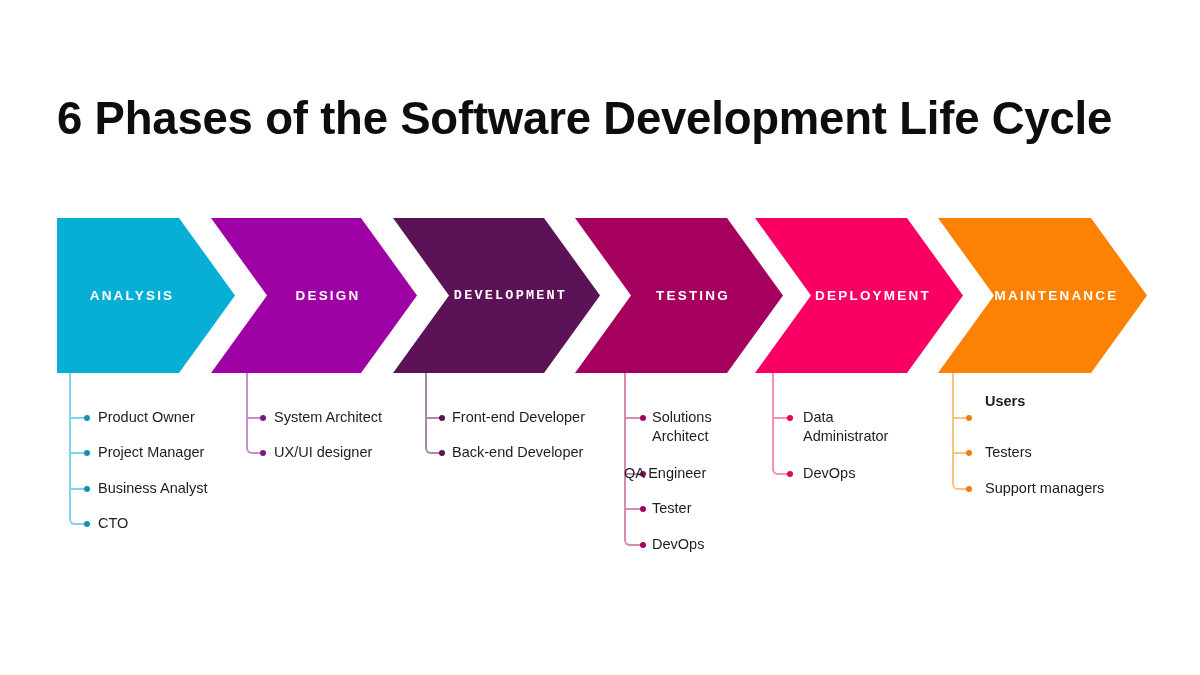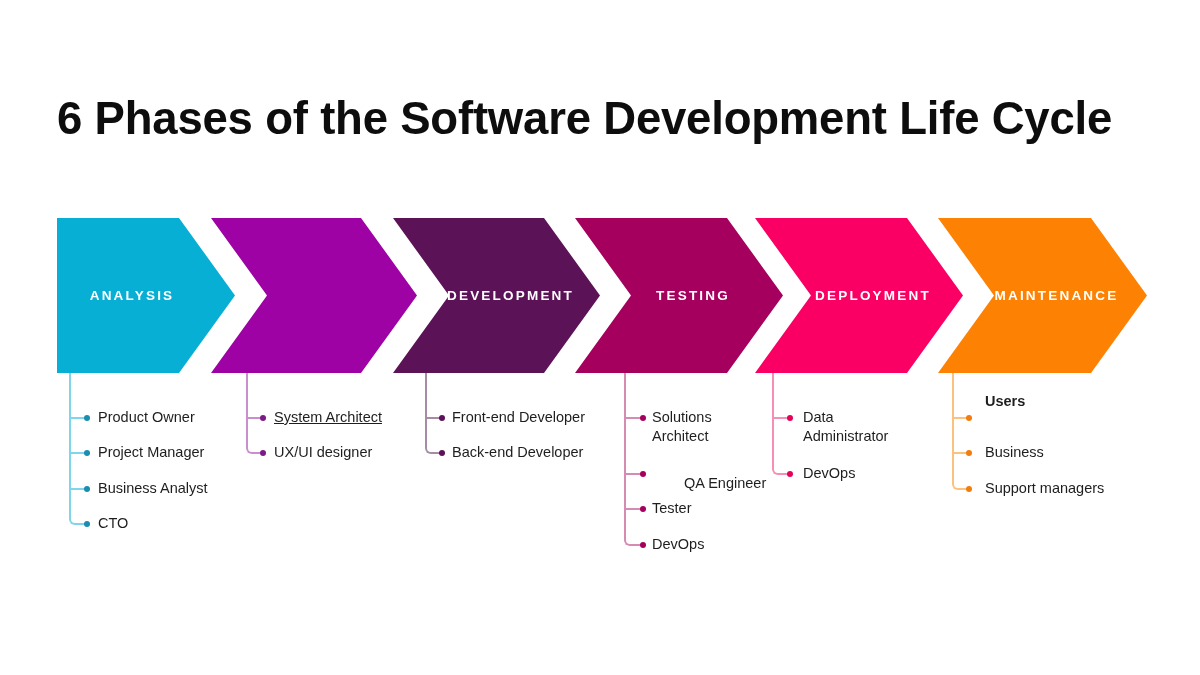--- a/index.html
+++ b/index.html
@@ -38,35 +38,36 @@
       <div class="dot" style="left: 84px; top: 486px; background: rgb(26, 141, 176);"></div>
       <div class="role" style="left: 98px; top: 479px;">Business Analyst</div>
       <div class="corner" style="left: 69px; top: 516px; height: 7px; width: 17px; border-color: rgb(127, 214, 234);"></div>
       <div class="dot" style="left: 84px; top: 521px; background: rgb(26, 141, 176);"></div>
       <div class="role" style="left: 98px; top: 514px;">CTO</div>
     </div>
     <div class="phase" style="left: 211px; width: 206px;">
       <svg width="206" height="155">
         <polygon points="0,0 150,0 206,77.5 150,155 0,155 56,77.5" fill="#9e02a4"></polygon>
       </svg>
+      <div class="phase-label" style="left: 56px; width: 122px;">DESIGN</div>
     </div>
     <div>
       <div class="vline" style="left: 246px; top: 373px; height: 74px; background: rgb(201, 143, 204);"></div>
       <div class="branch" style="left: 246px; top: 417px; width: 17px; background: rgb(201, 143, 204);"></div>
       <div class="dot" style="left: 260px; top: 415px; background: rgb(125, 26, 134);"></div>
-      <div class="role" style="left: 274px; top: 408px; text-decoration: underline;">System Architect</div>
+      <div class="role" style="left: 274px; top: 408px;">System Architect</div>
       <div class="corner" style="left: 246px; top: 445px; height: 7px; width: 16px; border-color: rgb(201, 143, 204);"></div>
       <div class="dot" style="left: 260px; top: 450px; background: rgb(125, 26, 134);"></div>
       <div class="role" style="left: 274px; top: 443px;">UX/UI designer</div>
     </div>
     <div class="phase" style="left: 393px; width: 207px;">
       <svg width="207" height="155">
         <polygon points="0,0 151,0 207,77.5 151,155 0,155 56,77.5" fill="#5c1257"></polygon>
       </svg>
-      <div class="phase-label" style="left: 56px; width: 123px;">DEVELOPMENT</div>
+      <div class="phase-label" style="left: 56px; width: 123px; font-family: Liberation Mono, monospace;">DEVELOPMENT</div>
     </div>
     <div>
       <div class="vline" style="left: 425px; top: 373px; height: 74px; background: rgb(169, 138, 166);"></div>
       <div class="branch" style="left: 425px; top: 417px; width: 17px; background: rgb(169, 138, 166);"></div>
       <div class="dot" style="left: 439px; top: 415px; background: rgb(92, 18, 87);"></div>
       <div class="role" style="left: 452px; top: 408px;">Front-end Developer</div>
       <div class="corner" style="left: 425px; top: 445px; height: 7px; width: 16px; border-color: rgb(169, 138, 166);"></div>
       <div class="dot" style="left: 439px; top: 450px; background: rgb(92, 18, 87);"></div>
       <div class="role" style="left: 452px; top: 443px;">Back-end Developer</div>
     </div>
@@ -76,21 +77,21 @@
       </svg>
       <div class="phase-label" style="left: 56px; width: 124px;">TESTING</div>
     </div>
     <div>
       <div class="vline" style="left: 624px; top: 373px; height: 166px; background: rgb(214, 139, 179);"></div>
       <div class="branch" style="left: 624px; top: 417px; width: 19px; background: rgb(214, 139, 179);"></div>
       <div class="dot" style="left: 640px; top: 415px; background: rgb(165, 0, 94);"></div>
       <div class="role" style="left: 652px; top: 408px;">Solutions<br>Architect</div>
       <div class="branch" style="left: 624px; top: 473px; width: 19px; background: rgb(214, 139, 179);"></div>
       <div class="dot" style="left: 640px; top: 471px; background: rgb(165, 0, 94);"></div>
-      <div class="role" style="left: 684px; top: 464px; margin-top: 10px;">QA Engineer</div>
+      <div class="role" style="left: 624px; top: 464px;">QA Engineer</div>
       <div class="branch" style="left: 624px; top: 508px; width: 19px; background: rgb(214, 139, 179);"></div>
       <div class="dot" style="left: 640px; top: 506px; background: rgb(165, 0, 94);"></div>
       <div class="role" style="left: 652px; top: 499px; text-align: right;">Tester</div>
       <div class="corner" style="left: 624px; top: 537px; height: 7px; width: 18px; border-color: rgb(214, 139, 179);"></div>
       <div class="dot" style="left: 640px; top: 542px; background: rgb(165, 0, 94);"></div>
       <div class="role" style="left: 652px; top: 535px;">DevOps</div>
     </div>
     <div class="phase" style="left: 755px; width: 208px;">
       <svg width="208" height="155">
         <polygon points="0,0 152,0 208,77.5 152,155 0,155 56,77.5" fill="#fa0064"></polygon>
@@ -112,18 +113,18 @@
       </svg>
       <div class="phase-label" style="left: 56px; width: 125px; text-align: center;">MAINTENANCE</div>
     </div>
     <div>
       <div class="vline" style="left: 952px; top: 373px; height: 110px; background: rgb(251, 194, 127);"></div>
       <div class="branch" style="left: 952px; top: 417px; width: 17px; background: rgb(251, 194, 127);"></div>
       <div class="dot" style="left: 966px; top: 415px; background: rgb(240, 125, 12);"></div>
       <div class="role" style="left: 985px; top: 392px; font-weight: bold;">Users</div>
       <div class="branch" style="left: 952px; top: 452px; width: 17px; background: rgb(251, 194, 127);"></div>
       <div class="dot" style="left: 966px; top: 450px; background: rgb(240, 125, 12);"></div>
-      <div class="role" style="left: 985px; top: 443px;">Business</div>
+      <div class="role" style="left: 985px; top: 443px;">Testers</div>
       <div class="corner" style="left: 952px; top: 481px; height: 7px; width: 16px; border-color: rgb(251, 194, 127);"></div>
       <div class="dot" style="left: 966px; top: 486px; background: rgb(240, 125, 12);"></div>
       <div class="role" style="left: 985px; top: 479px;">Support managers</div>
     </div>
   </div>
 
 </body></html>

